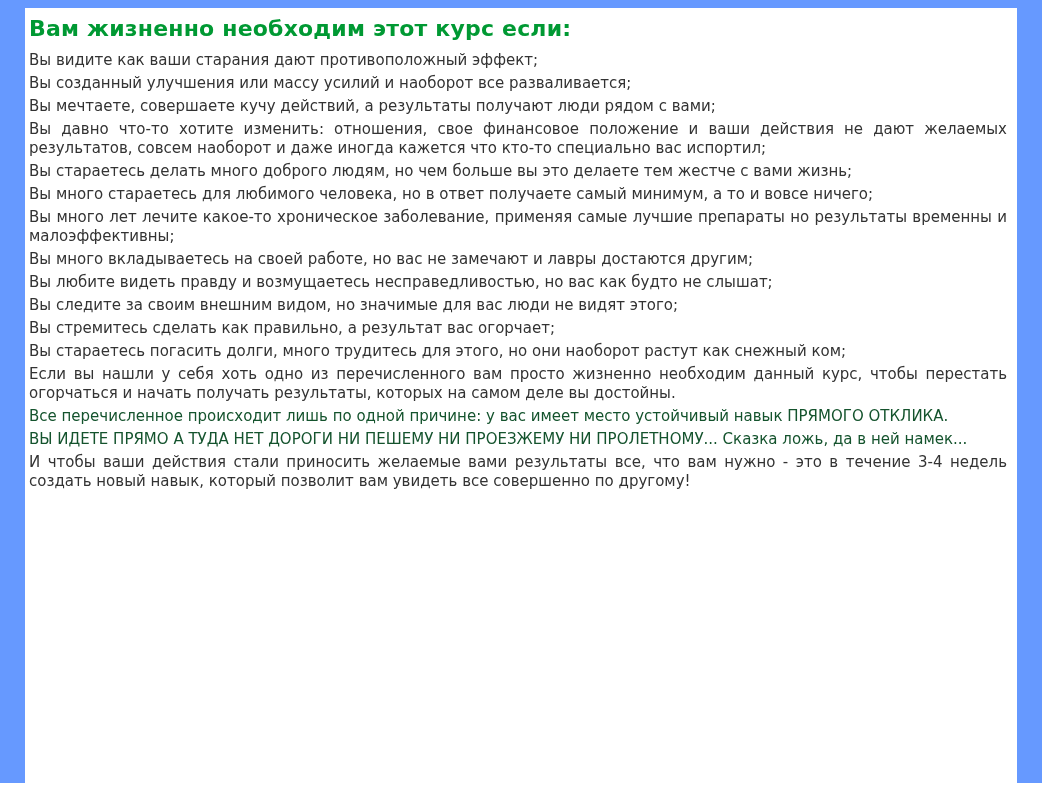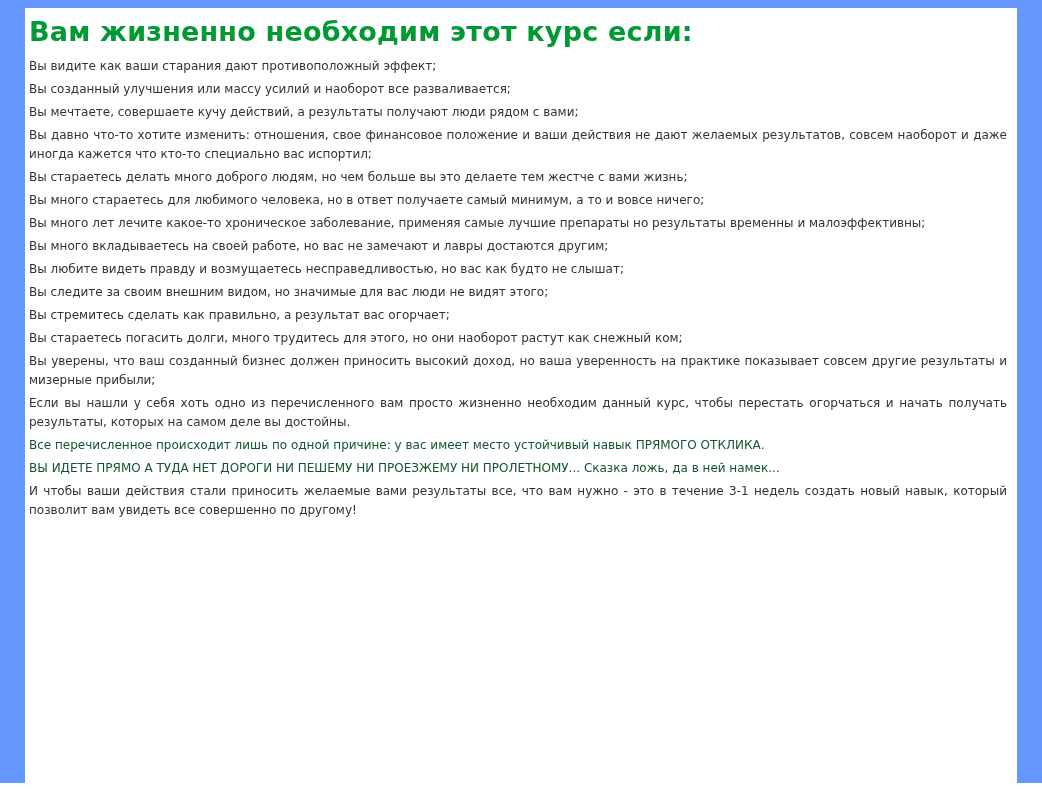--- a/index.html
+++ b/index.html
@@ -29,28 +29,28 @@
     left: 25px;
     width: 992px;
     height: 781px;
     background: #ffffff;
     box-sizing: border-box;
     padding: 4px 10px 0 4px;
     overflow: hidden;
   }
   .page-title {
     margin: 4px 0 10px 0;
-    font-size: 27px;
+    font-size: 22px;
     font-weight: bold;
     color: #009933;
     letter-spacing: 0.2px;
   }
   .paragraph {
     margin: 4px 0;
-    font-size: 12px;
+    font-size: 15px;
     line-height: 19px;
     color: #333333;
     text-align: justify;
   }
   .paragraph.red {
     color: #14532d;
   }
 </style>
 </head>
 <body>
@@ -65,19 +65,18 @@
     <p class="paragraph">Вы мечтаете, совершаете кучу действий, а результаты получают люди рядом с вами;</p>
     <p class="paragraph">Вы давно что-то хотите изменить: отношения, свое финансовое положение и ваши действия не дают желаемых результатов, совсем наоборот и даже иногда кажется что кто-то специально вас испортил;</p>
     <p class="paragraph">Вы стараетесь делать много доброго людям, но чем больше вы это делаете тем жестче с вами жизнь;</p>
     <p class="paragraph">Вы много стараетесь для любимого человека, но в ответ получаете самый минимум, а то и вовсе ничего;</p>
     <p class="paragraph">Вы много лет лечите какое-то хроническое заболевание, применяя самые лучшие препараты но результаты временны и малоэффективны;</p>
     <p class="paragraph">Вы много вкладываетесь на своей работе, но вас не замечают и лавры достаются другим;</p>
     <p class="paragraph">Вы любите видеть правду и возмущаетесь несправедливостью, но вас как будто не слышат;</p>
     <p class="paragraph">Вы следите за своим внешним видом, но значимые для вас люди не видят этого;</p>
     <p class="paragraph">Вы стремитесь сделать как правильно, а результат вас огорчает;</p>
     <p class="paragraph">Вы стараетесь погасить долги, много трудитесь для этого, но они наоборот растут как снежный ком;</p>
-    <p class="paragraph">Вы уверены, что ваш созданный бизнес должен приносить высокий доход, но ваша уверенность на практике показывает совсем другие результаты и мизерные прибыли;</p>
     <p class="paragraph">Если вы нашли у себя хоть одно из перечисленного вам просто жизненно необходим данный курс, чтобы перестать огорчаться и начать получать результаты, которых на самом деле вы достойны.</p>
     <p class="paragraph red">Все перечисленное происходит лишь по одной причине: у вас имеет место устойчивый навык ПРЯМОГО ОТКЛИКА.</p>
     <p class="paragraph red">ВЫ ИДЕТЕ ПРЯМО А ТУДА НЕТ ДОРОГИ НИ ПЕШЕМУ НИ ПРОЕЗЖЕМУ НИ ПРОЛЕТНОМУ... Сказка ложь, да в ней намек...</p>
-    <p class="paragraph">И чтобы ваши действия стали приносить желаемые вами результаты все, что вам нужно - это в течение 3-1 недель создать новый навык, который позволит вам увидеть все совершенно по другому!</p>
+    <p class="paragraph">И чтобы ваши действия стали приносить желаемые вами результаты все, что вам нужно - это в течение 3-4 недель создать новый навык, который позволит вам увидеть все совершенно по другому!</p>
   </div>
 </div>
 
 </body></html>

